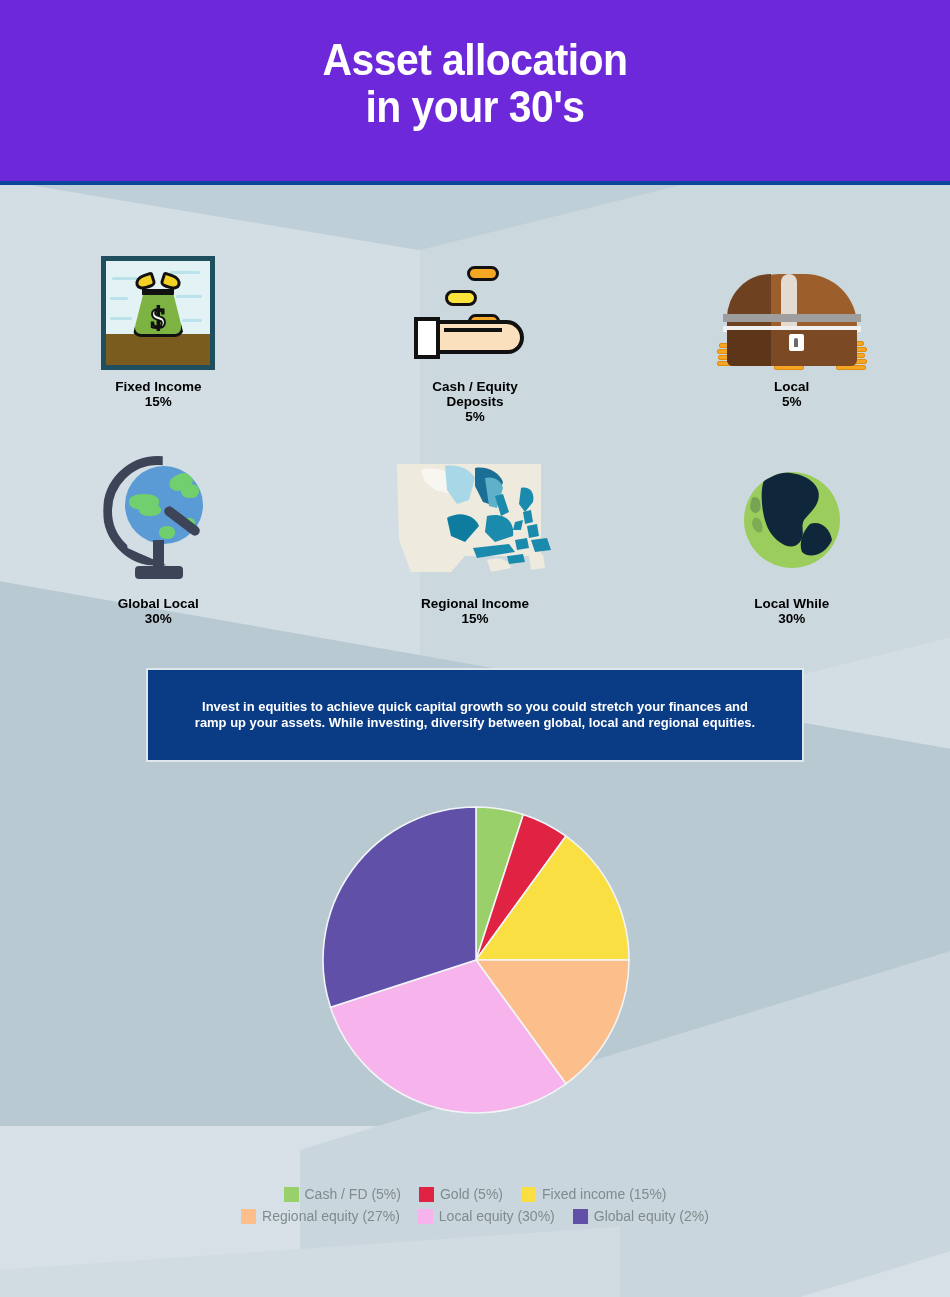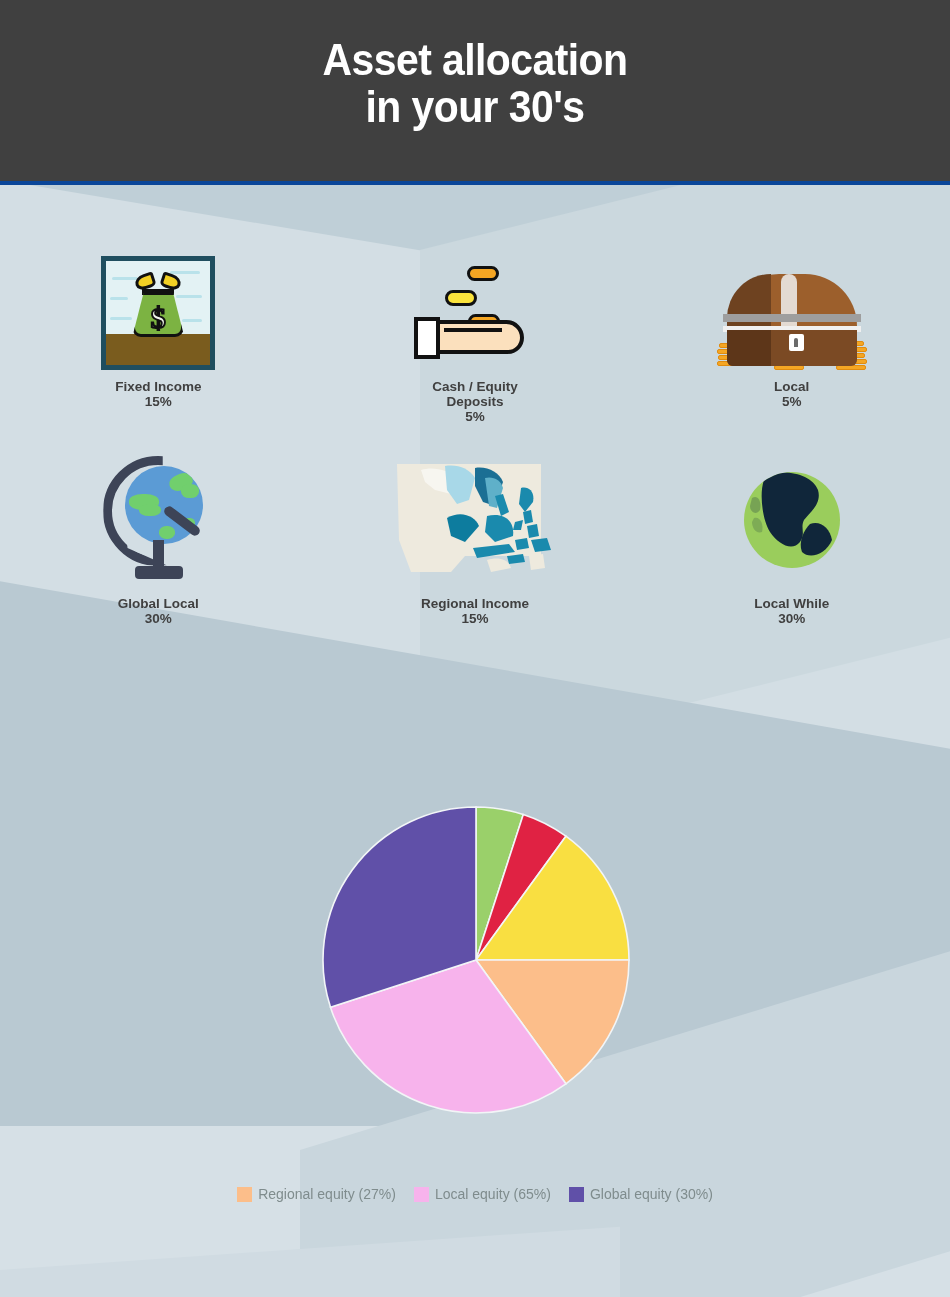--- a/index.html
+++ b/index.html
@@ -20,35 +20,35 @@
       transform:skewY(-14deg);transform-origin:0 0;}
   .bg-band-d{position:absolute;left:-120px;top:560px;width:1260px;height:620px;background:#b9c9d2;
       transform:skewY(10deg);transform-origin:0 0;}
   .bg-lower{position:absolute;left:0;top:1126px;width:950px;height:171px;background:#d6e0e6;}
   .bg-band-e{position:absolute;left:300px;top:1150px;width:820px;height:300px;background:#c9d6dd;
       transform:skewY(-17deg);transform-origin:0 0;}
   .bg-band-f{position:absolute;left:0;top:1270px;width:620px;height:120px;background:#d0dbe2;
       transform:skewY(-4deg);transform-origin:0 0;}
 
   
-  .header{position:absolute;left:0;top:0;width:950px;height:185px;background:#404040;z-index:5;}
+  .header{position:absolute;left:0;top:0;width:950px;height:185px;background:#6d28d9;z-index:5;}
   .header-rule{position:absolute;left:0;bottom:0;width:950px;height:4px;background:#0a4699;}
   .title{
     position:absolute;left:0;top:36px;width:950px;text-align:center;color:#ffffff;
     font-size:44px;line-height:47px;font-weight:bold;letter-spacing:-0.6px;
     transform:scaleX(0.93);transform-origin:50% 0;
   }
 
   
   .grid{position:absolute;left:0;top:250px;width:950px;z-index:4;}
   .row{display:flex;}
   .cell{width:317px;display:flex;flex-direction:column;align-items:center;}
   .art{height:120px;display:flex;align-items:flex-end;justify-content:center;}
   .art2{height:135px;display:flex;align-items:center;justify-content:center;}
-  .cap{margin-top:9px;text-align:center;color:#404040;font-weight:bold;font-size:13.5px;line-height:15px;}
+  .cap{margin-top:9px;text-align:center;color:#000000;font-weight:bold;font-size:13.5px;line-height:15px;}
   .row2{margin-top:28px;}
 
   
   .frame{width:114px;height:114px;background:#1f4e5f;padding:5px;box-sizing:border-box;position:relative;}
   .frame-in{position:relative;width:104px;height:104px;background:#e3f2f4;overflow:hidden;}
   .sky-dash{position:absolute;height:3px;background:#b9e2ea;border-radius:2px;}
   .ground{position:absolute;left:0;bottom:0;width:104px;height:31px;background:#7a5c1e;}
   .bag{position:absolute;left:26px;bottom:28px;width:52px;height:45px;background:#7cb342;
        border:3px solid #111;box-sizing:border-box;border-radius:6px 6px 9px 9px;
        clip-path:polygon(22% 0,78% 0,100% 100%,0 100%);}
@@ -302,42 +302,59 @@
           </div>
         </div>
         <div class="cap">
           <div>Local While</div>
           <div>30%</div>
         </div>
       </div>
     </div>
   </div>
 
+  <div class="banner">
+    <p>Invest in equities to achieve quick capital growth so you could stretch your finances and ramp up your assets. While investing, diversify between global, local and regional equities.</p>
+  </div>
 
   <div class="pie-wrap">
     <svg id="pie-svg" width="308" height="308" viewBox="0 0 308 308">
         <path d="M154 154 L154 1 A153 153 0 0 1 201.27960013936695 8.488353006841521 Z" fill="#9ad06a" stroke="#f2f5f7" stroke-width="1.6"></path>
         <path d="M154 154 L201.27960013936695 8.488353006841521 A153 153 0 0 1 243.93114360074838 30.220399860633037 Z" fill="#e02243" stroke="#f2f5f7" stroke-width="1.6"></path>
         <path d="M154 154 L243.93114360074838 30.220399860633037 A153 153 0 0 1 307 154 Z" fill="#f9df41" stroke="#f2f5f7" stroke-width="1.6"></path>
         <path d="M154 154 L307 154 A153 153 0 0 1 243.93114360074838 277.77960013936695 Z" fill="#fcbe8a" stroke="#f2f5f7" stroke-width="1.6"></path>
         <path d="M154 154 L243.93114360074838 277.77960013936695 A153 153 0 0 1 8.488353006841521 201.27960013936698 Z" fill="#f7b3ec" stroke="#f2f5f7" stroke-width="1.6"></path>
         <path d="M154 154 L8.488353006841521 201.27960013936698 A153 153 0 0 1 153.99999999999997 1 Z" fill="#6050a8" stroke="#f2f5f7" stroke-width="1.6"></path>
       </svg>
   </div>
 
   <div class="legend">
+    <div class="leg-row" id="leg-row-1">
+        <div class="leg-item">
+          <span class="sw" style="background: rgb(154, 208, 106);"></span>
+          <span class="leg-txt">Cash / FD (5%)</span>
+        </div>
+        <div class="leg-item">
+          <span class="sw" style="background: rgb(224, 34, 67);"></span>
+          <span class="leg-txt">Gold (5%)</span>
+        </div>
+        <div class="leg-item">
+          <span class="sw" style="background: rgb(249, 223, 65);"></span>
+          <span class="leg-txt">Fixed income (15%)</span>
+        </div>
+      </div>
     <div class="leg-row" id="leg-row-2">
         <div class="leg-item">
           <span class="sw" style="background: rgb(252, 190, 138);"></span>
           <span class="leg-txt">Regional equity (27%)</span>
         </div>
         <div class="leg-item">
           <span class="sw" style="background: rgb(247, 179, 236);"></span>
-          <span class="leg-txt">Local equity (65%)</span>
+          <span class="leg-txt">Local equity (30%)</span>
         </div>
         <div class="leg-item">
           <span class="sw" style="background: rgb(96, 80, 168);"></span>
-          <span class="leg-txt">Global equity (30%)</span>
+          <span class="leg-txt">Global equity (2%)</span>
         </div>
       </div>
   </div>
 
 </div>
 
 </body></html>

